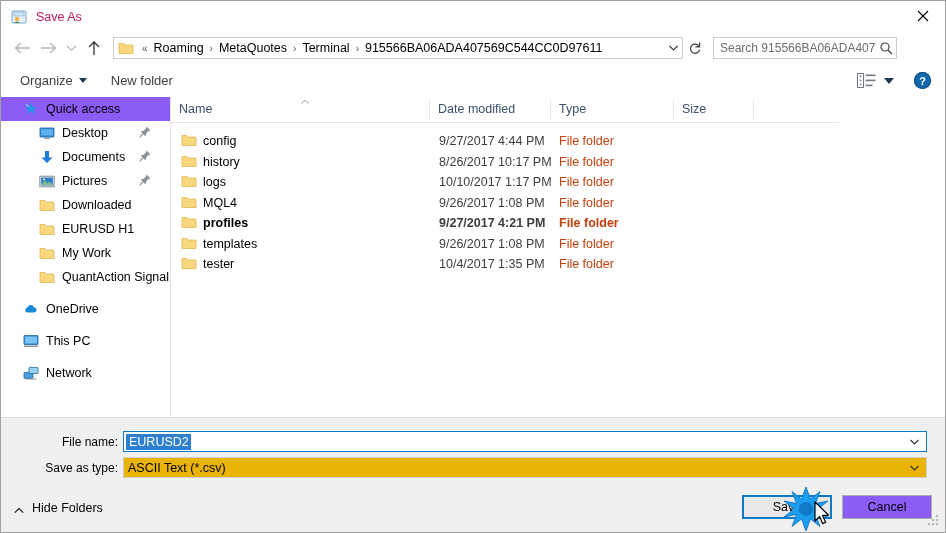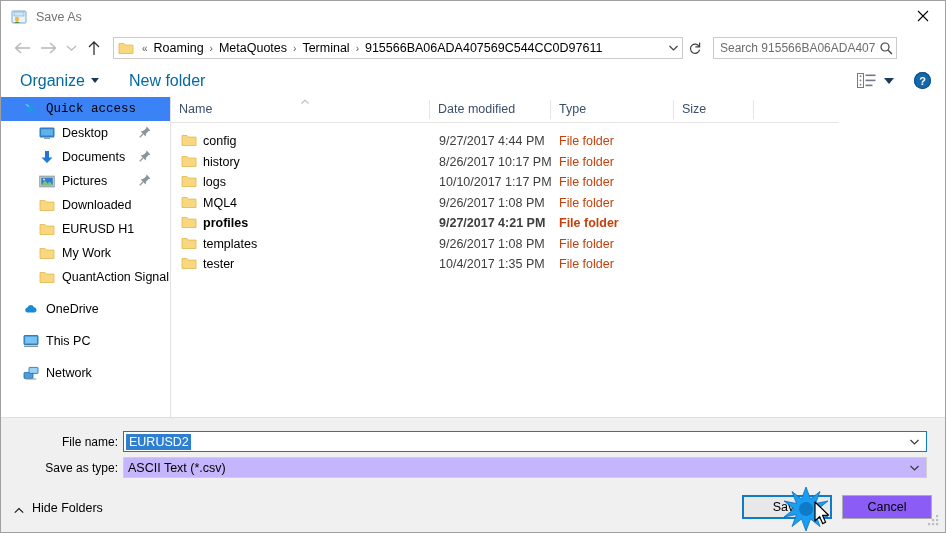--- a/index.html
+++ b/index.html
@@ -34,21 +34,21 @@
   }
   .title-icon {
     width: 16px; height: 16px;
     margin-left: 10px;
     position: relative;
     flex: 0 0 auto;
   }
   .title-text {
     margin-left: 9px;
     font-size: 12.5px;
-    color: #737373;
+    color: #be185d;
   }
   .close-btn {
     position: absolute;
     right: 0; top: 0;
     width: 45px; height: 30px;
     display: flex;
     align-items: center;
     justify-content: center;
   }
   .close-btn svg { display:block; }
@@ -139,29 +139,29 @@
   
   .commandbar {
     position: absolute;
     left: 0; top: 63px;
     width: 944px; height: 33px;
     background: #ffffff;
     display: flex;
     align-items: center;
   }
   .cmd-item {
-    font-size: 16px;
-    color: #0369a1;
+    font-size: 13px;
+    color: #404040;
     display: flex;
     align-items: center;
     height: 24px;
     padding: 0 6px;
   }
   .cmd-item.organize { margin-left: 13px; }
-  .cmd-item.newfolder { margin-left: 18px; }
+  .cmd-item.newfolder { margin-left: 12px; }
   .cmd-caret {
     margin-left: 6px;
     width: 0; height: 0;
     border-left: 4px solid transparent;
     border-right: 4px solid transparent;
     border-top: 5px solid #1b3a57;
   }
   .cmd-right {
     position: absolute;
     right: 0; top: 0;
@@ -218,21 +218,21 @@
   }
   .nav-item {
     position: relative;
     height: 24px;
     display: flex;
     align-items: center;
     font-size: 12.5px;
     color: #000000;
     white-space: nowrap;
   }
-  .nav-item.selected { background: #3b82f6; font-family: Liberation Mono, monospace; }
+  .nav-item.selected { background: #8b5cf6; }
   .nav-ico {
     width: 16px; height: 16px;
     flex: 0 0 auto;
     display: flex; align-items: center; justify-content: center;
   }
   .nav-label { margin-left: 7px; }
   .pin {
     position: absolute;
     right: 18px; top: 4px;
     width: 14px; height: 14px;
@@ -339,21 +339,21 @@
     align-items: center;
     position: relative;
   }
   .combo.filename {
     width: 804px;
     background: #ffffff;
     border: 1px solid #0f7ac7;
   }
   .combo.filetype {
     width: 804px;
-    background: #c4b5fd;
+    background: #eab308;
     border: 1px solid #cfcfcf;
   }
   .combo-val {
     font-size: 12.5px;
     padding-left: 4px;
   }
   .combo-val.selected-text {
     background: #2f7fd0;
     color: #ffffff;
     padding: 1px 2px 1px 3px;

